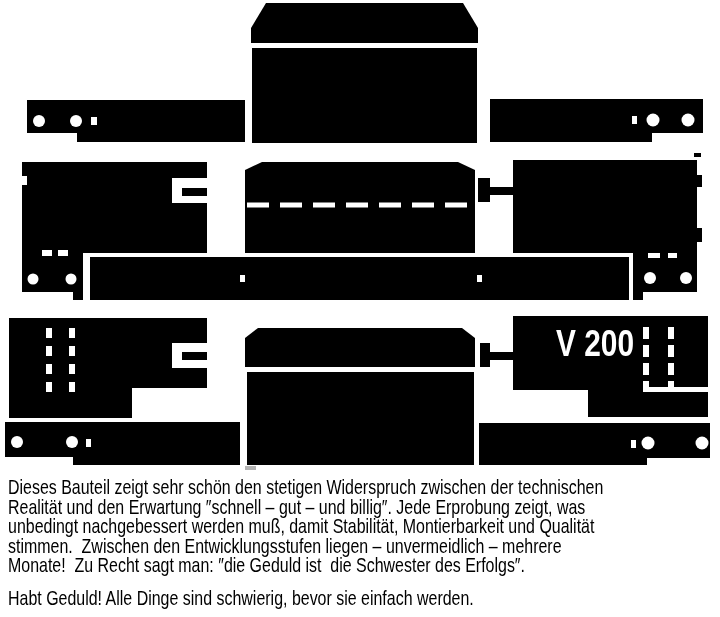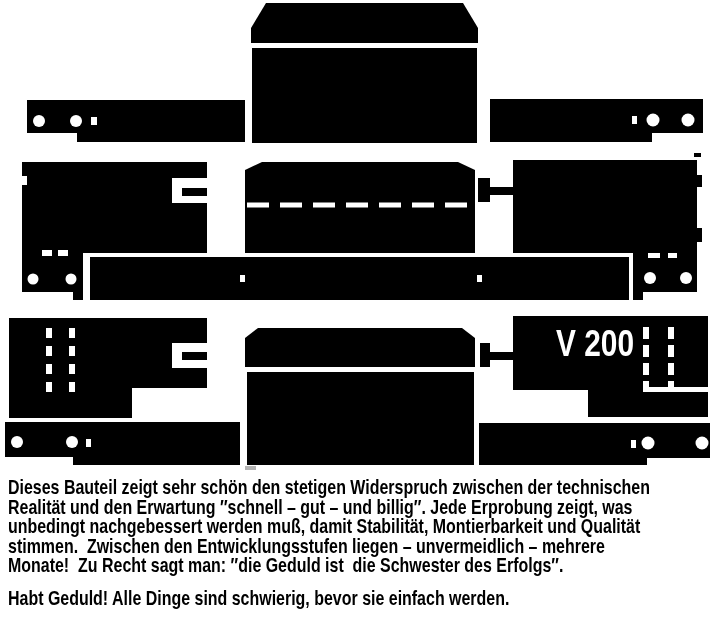--- a/index.html
+++ b/index.html
@@ -3,21 +3,21 @@
 <meta charset="utf-8">
 <style>
   html,body{margin:0;padding:0;}
   body{
     width:720px;height:617px;background:#ffffff;overflow:hidden;position:relative;
     font-family:"Liberation Sans",sans-serif;
   }
   .figure{position:absolute;left:0;top:0;}
   .caption{
     position:absolute;left:8px;top:477px;width:712px;color:#000;
-    font-weight:bold;font-size:21px;
+    font-weight:normal;font-size:21px;
   }
   .cap-line{
     height:19.5px;line-height:19.5px;white-space:pre;
     transform:scaleX(0.76);transform-origin:0 0;
   }
   .cap-line.last{margin-top:13px;}
 </style>
 </head>
 <body>
 

